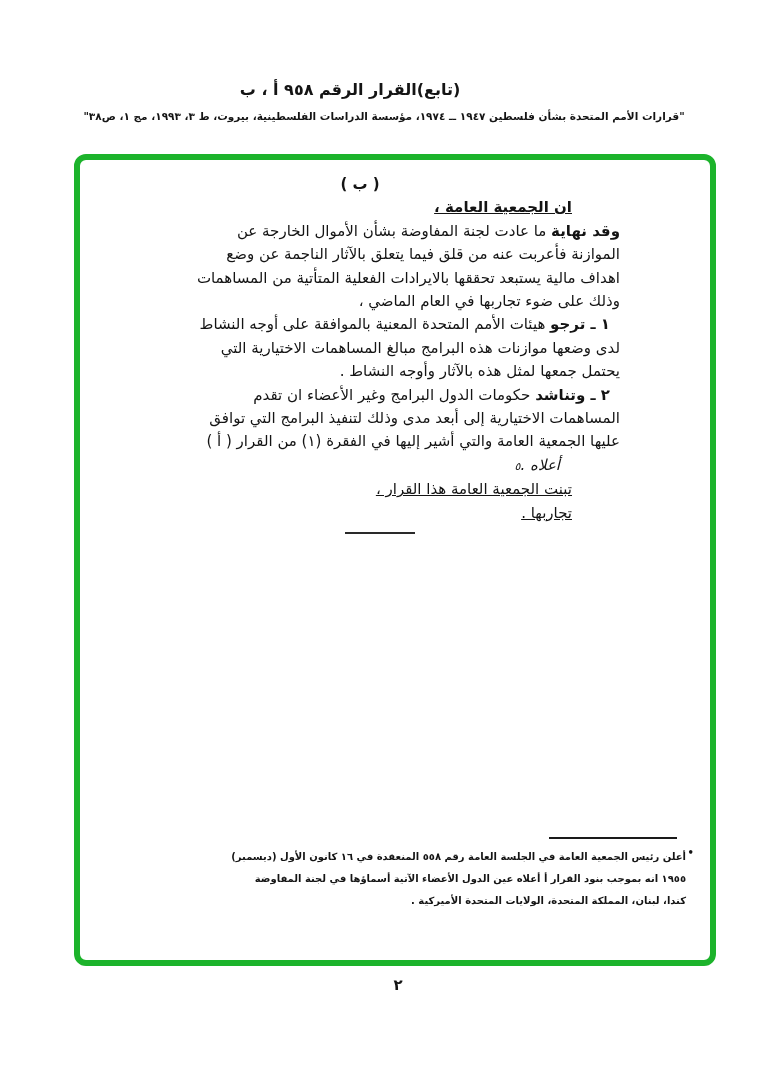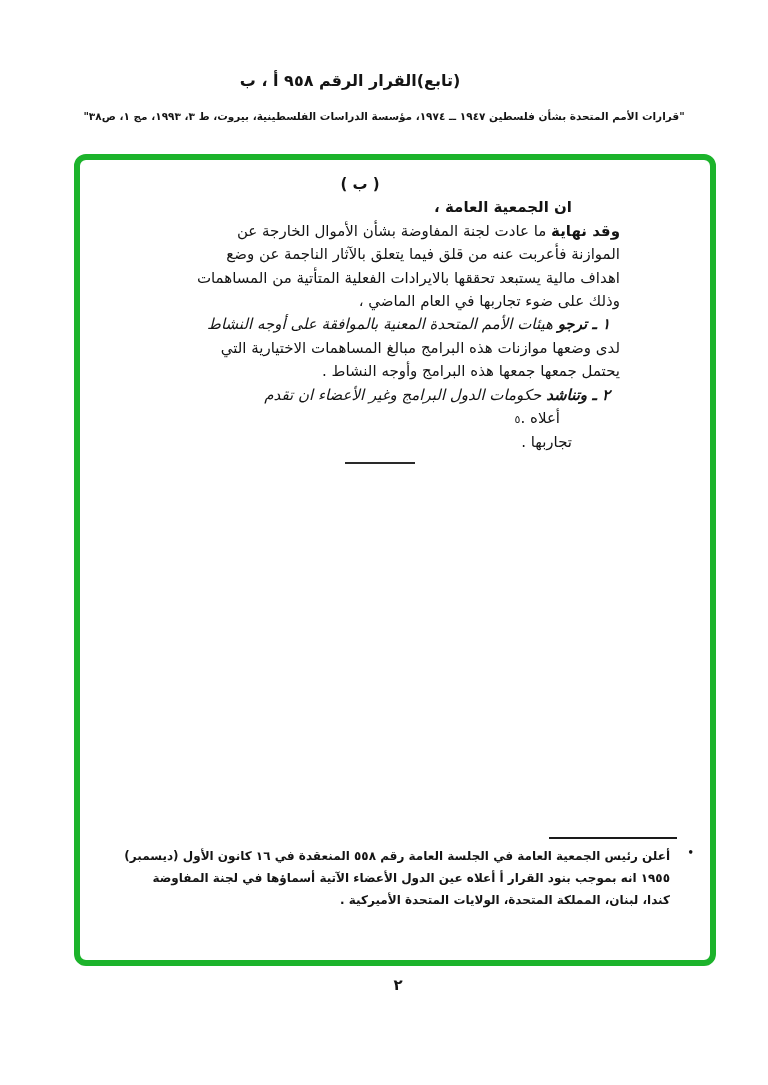--- a/index.html
+++ b/index.html
@@ -1,55 +1,55 @@
 <!DOCTYPE html>
 <html lang="ar" style="--border-green: #1cb32b;"><head>
 <meta charset="utf-8">
 <style>
   html,body{margin:0;padding:0;}
   body{
     width:768px;height:1085px;position:relative;background:#ffffff;
     font-family:"DejaVu Sans",sans-serif;color:#141414;overflow:hidden;
   }
   .hdr-title{
-    position:absolute;top:71px;left:0;width:700px;text-align:center;
+    position:absolute;top:80px;left:0;width:700px;text-align:center;
     direction:rtl;font-weight:bold;font-size:16px;white-space:nowrap;
   }
   .hdr-cite{
     position:absolute;top:110px;left:0;width:768px;text-align:center;
     direction:rtl;font-weight:bold;font-size:10.5px;white-space:nowrap;
   }
   .frame{
     position:absolute;left:74px;top:154px;width:642px;height:812px;
     border:6px solid var(--border-green,#1cb32b);border-radius:12px;
     box-sizing:border-box;background:#fff;
   }
   .col{
     position:absolute;top:13px;right:90px;width:520px;
     direction:rtl;text-align:right;font-size:15px;line-height:23.4px;
   }
   .line{white-space:nowrap;}
   .center{text-align:center;font-weight:bold;}
-  .ind48{padding-right:48px;}
-  .ind10{padding-right:10px;font-style:italic;}
-  .ind60{padding-right:60px;}
+  .ind48{padding-right:48px;text-decoration:underline;}
+  .ind10{padding-right:10px;}
+  .ind60{padding-right:60px;font-style:italic;}
   .ref{font-size:11px;padding-left:2px;}
   .closing-rule{
     width:70px;border-top:2px solid #2a2a2a;margin:7px 205px 0 0;height:0;
   }
   .fn-rule{
     position:absolute;top:677px;right:33px;width:128px;height:0;
     border-top:2px solid #1a1a1a;
   }
   .fn-marker{
     position:absolute;top:687px;right:16px;font-size:10px;font-weight:bold;
   }
   .fn{
-    position:absolute;top:686px;right:40px;width:345px;
-    direction:rtl;text-align:right;font-size:12px;font-weight:bold;
+    position:absolute;top:686px;right:24px;width:345px;
+    direction:rtl;text-align:right;font-size:10px;font-weight:bold;
     line-height:21.8px;
   }
   .pagenum{
     position:absolute;top:976px;left:384px;width:28px;text-align:center;
     font-weight:bold;font-size:15px;
   }
 </style>
 </head>
 <body>
 
@@ -62,23 +62,26 @@
 
     <div class="col">
       <div class="line center">( ب )</div>
       <div class="line ind48"><b>ان الجمعية العامة ،</b><span></span></div>
       <div class="line"><b>وقد نهاية</b><span> ما عادت لجنة المفاوضة بشأن الأموال الخارجة عن</span></div>
       <div class="line"><span>الموازنة فأعربت عنه من قلق فيما يتعلق بالآثار الناجمة عن وضع</span></div>
       <div class="line"><span>اهداف مالية يستبعد تحققها بالايرادات الفعلية المتأتية من المساهمات</span></div>
       <div class="line"><span>وذلك على ضوء تجاربها في العام الماضي ،</span></div>
       <div class="line ind10"><b>١ ـ ترجو</b><span> هيئات الأمم المتحدة المعنية بالموافقة على أوجه النشاط</span></div>
       <div class="line"><span>لدى وضعها موازنات هذه البرامج مبالغ المساهمات الاختيارية التي</span></div>
-      <div class="line"><span>يحتمل جمعها جمعها هذه البرامج وأوجه النشاط .</span></div>
+      <div class="line"><span>يحتمل جمعها لمثل هذه بالآثار وأوجه النشاط .</span></div>
       <div class="line ind10"><b>٢ ـ وتناشد</b><span> حكومات الدول البرامج وغير الأعضاء ان تقدم</span></div>
+      <div class="line"><span>المساهمات الاختيارية إلى أبعد مدى وذلك لتنفيذ البرامج التي توافق</span></div>
+      <div class="line"><span>عليها الجمعية العامة والتي أشير إليها في الفقرة (١) من القرار ( أ )</span></div>
       <div class="line ind60"><span>أعلاه .</span><span class="ref">٥</span></div>
+      <div class="line ind48"><span>تبنت الجمعية العامة هذا القرار ،</span></div>
       <div class="line ind48"><span>تجاربها .</span></div>
       <div class="closing-rule"></div>
     </div>
 
     <div class="fn-rule"></div>
     <div class="fn-marker">•</div>
     <div class="fn">
       <div class="line"><span>أعلن رئيس الجمعية العامة في الجلسة العامة رقم ٥٥٨ المنعقدة في ١٦ كانون الأول (ديسمبر)</span></div>
       <div class="line"><span>١٩٥٥ انه بموجب بنود القرار أ أعلاه عين الدول الأعضاء الآتية أسماؤها في لجنة المفاوضة</span></div>
       <div class="line"><span>كندا، لبنان، المملكة المتحدة، الولايات المتحدة الأميركية .</span></div>

